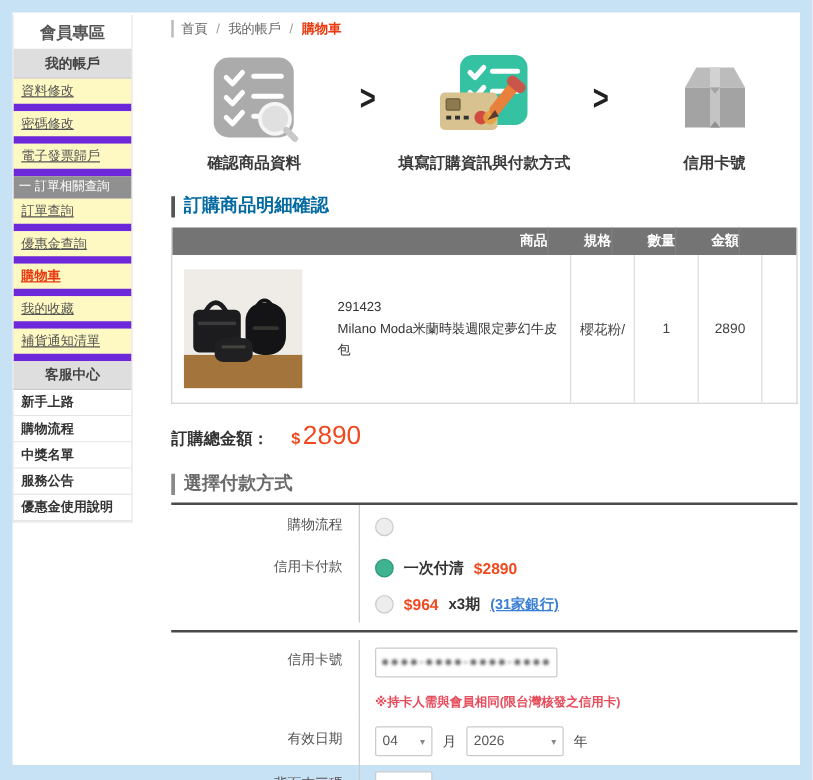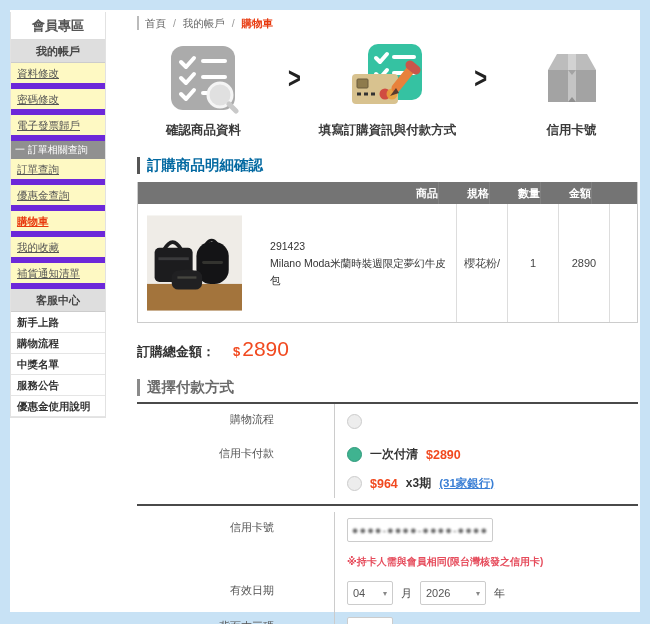--- a/index.html
+++ b/index.html
@@ -55,35 +55,35 @@
   .total-row{margin-top:14px;display:flex;justify-content:flex-start;align-items:baseline;padding-right:50px;gap:18px;}
   .total-label{font-size:13px;font-weight:bold;color:#333;}
   .total-cur{font-size:13px;color:#f1491f;font-weight:bold;margin-right:2px;}
   .total-val{font-size:21px;color:#f1491f;}
 
   
   .hr-dark{border:none;border-top:2px solid #4a4a4a;margin:6px 0 0 0;}
   .form{font-size:11px;color:#555;}
   .frow{display:flex;align-items:flex-start;}
   .flabel{width:150px;text-align:right;padding-right:13px;box-sizing:border-box;padding-top:8px;color:#555;}
-  .fctrl{flex:1;border-left:1px solid #ccc;padding:6px 0 6px 12px;min-height:22px;display:flex;align-items:center;gap:8px;flex-wrap:wrap;margin-left:47px;}
+  .fctrl{flex:1;border-left:1px solid #ccc;padding:6px 0 6px 12px;min-height:22px;display:flex;align-items:center;gap:8px;flex-wrap:wrap;}
   .radio{width:15px;height:15px;border-radius:50%;background:#ededed;border:1px solid #ccc;box-sizing:border-box;cursor:pointer;flex:none;}
   .radio.sel{background:#3fb390;border-color:#2f9a7b;}
   .opt-strong{font-size:12px;font-weight:bold;color:#333;}
   .opt-price{font-size:12.5px;font-weight:bold;color:#f1491f;}
   .opt-link{font-size:11.5px;font-weight:bold;color:#3a7fd5;text-decoration:underline;cursor:pointer;}
   .opt-stack{display:flex;flex-direction:column;gap:12px;padding-top:2px;}
   .opt-line{display:flex;align-items:center;gap:8px;}
 
   .tbox{border:1px solid #ccc;border-radius:2px;background:#fff;height:24px;box-sizing:border-box;display:flex;align-items:center;justify-content:center;}
   .card-input{width:146px;font-size:11px;color:#666;letter-spacing:1px;}
   .blurred{filter:blur(1.3px);}
   .note{font-size:10px;color:#e64c5c;font-weight:bold;padding-top:5px;}
   .selbox{width:46px;justify-content:space-between;padding:0 5px;cursor:pointer;}
-  .selbox.yr{width:66px;}
+  .selbox.yr{width:78px;}
   .caret{font-size:8px;color:#888;}
   .unit{color:#444;}
   .cvv-input{width:46px;}
 </style>
 </head>
 <body>
 
 <div class="panel">
 
   <div class="sidebar">

